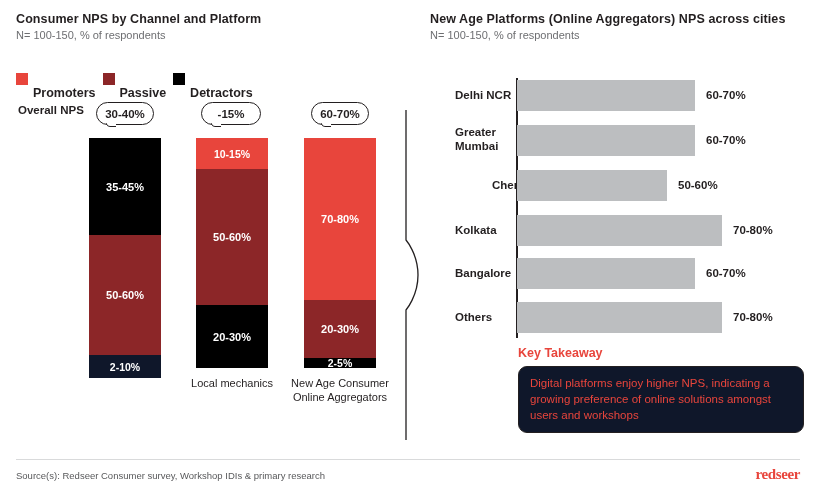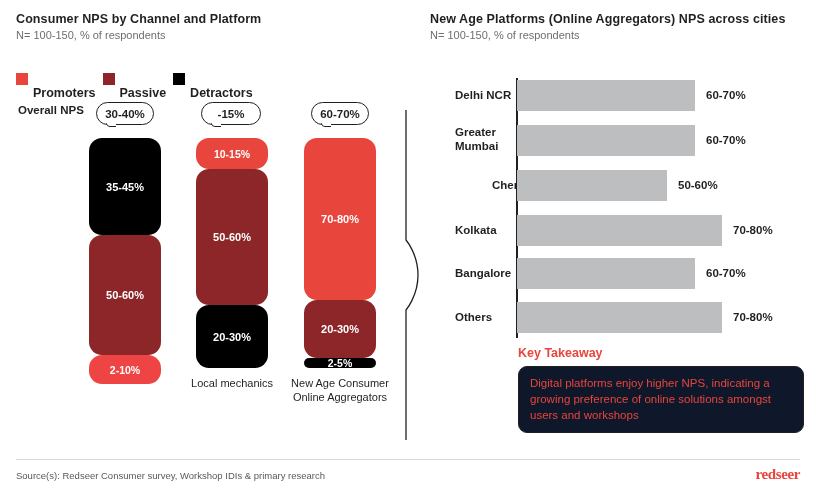--- a/index.html
+++ b/index.html
@@ -48,21 +48,20 @@
     border-bottom-left-radius:3px;background:#fff;
     transform:skewX(26deg);
   }
   .bars-area{position:absolute;left:0;top:138px;height:230px;width:406px;}
   .stack{position:absolute;width:72px;height:230px;}
   .seg{
     position:absolute;left:0;width:100%;
     display:flex;align-items:center;justify-content:center;
     color:#ffffff;font-size:11px;font-weight:bold;
     box-sizing:border-box;
-    border-radius:13px;
   }
   .seg.small{font-size:10.5px;}
   .cat-lbl{
     position:absolute;top:376px;text-align:center;
     font-size:11px;color:#231f20;line-height:14px;width:130px;
   }
 
   
   #divider{position:absolute;left:388px;top:110px;}
 
@@ -134,21 +133,21 @@
 
   <div class="bars-area">
 
     <div class="stack" style="left:89px;">
       <div class="seg" style="top:0px;height:97px;background:#000000;">
         <span>35-45%</span>
       </div>
       <div class="seg" style="top:97px;height:120px;background:#8c2628;">
         <span>50-60%</span>
       </div>
-      <div class="seg small" style="top:217px;height:29px;background:#ef4444;">
+      <div class="seg small" style="top:217px;height:23px;background:#0f172a;">
         <span>2-10%</span>
       </div>
     </div>
 
     <div class="stack" style="left:196px;">
       <div class="seg small" style="top:0px;height:31px;background:#e8453c;">
         <span>10-15%</span>
       </div>
       <div class="seg" style="top:31px;height:136px;background:#8c2628;">
         <span>50-60%</span>

